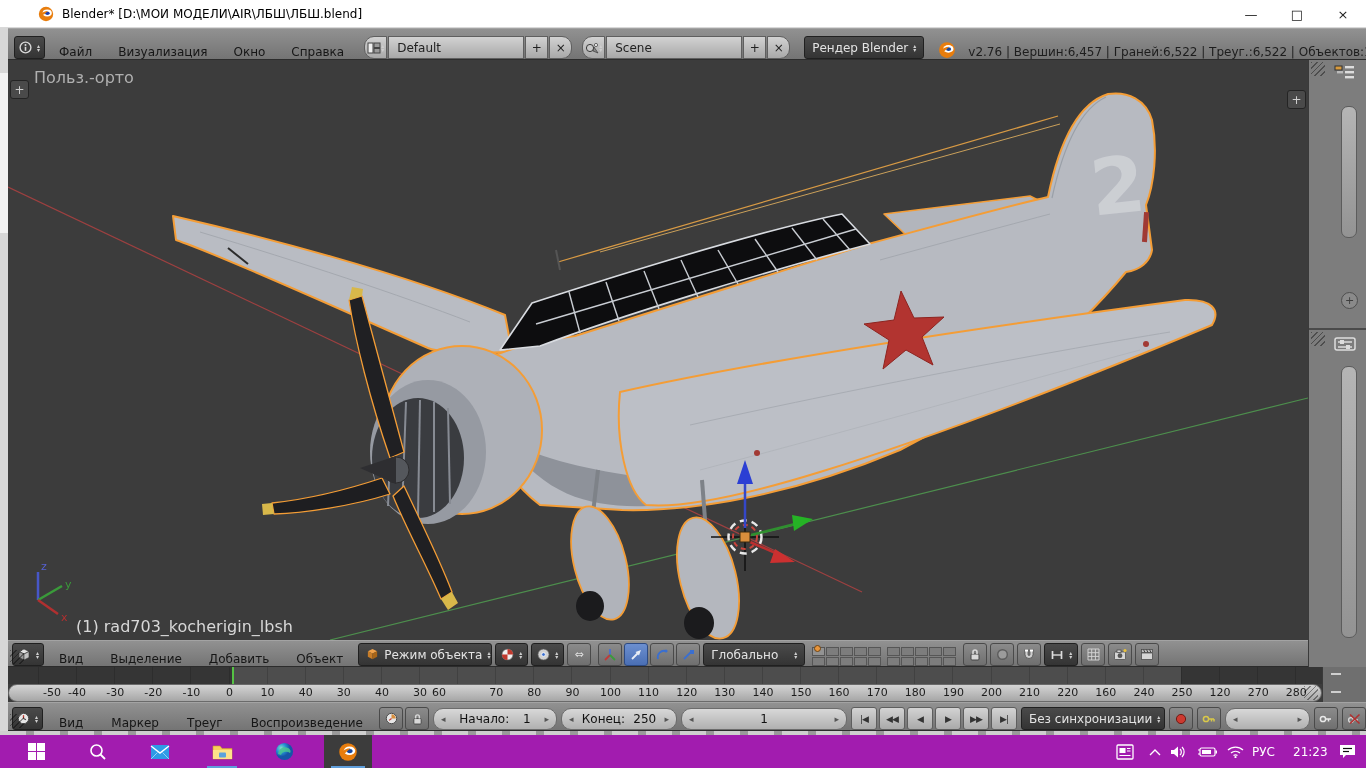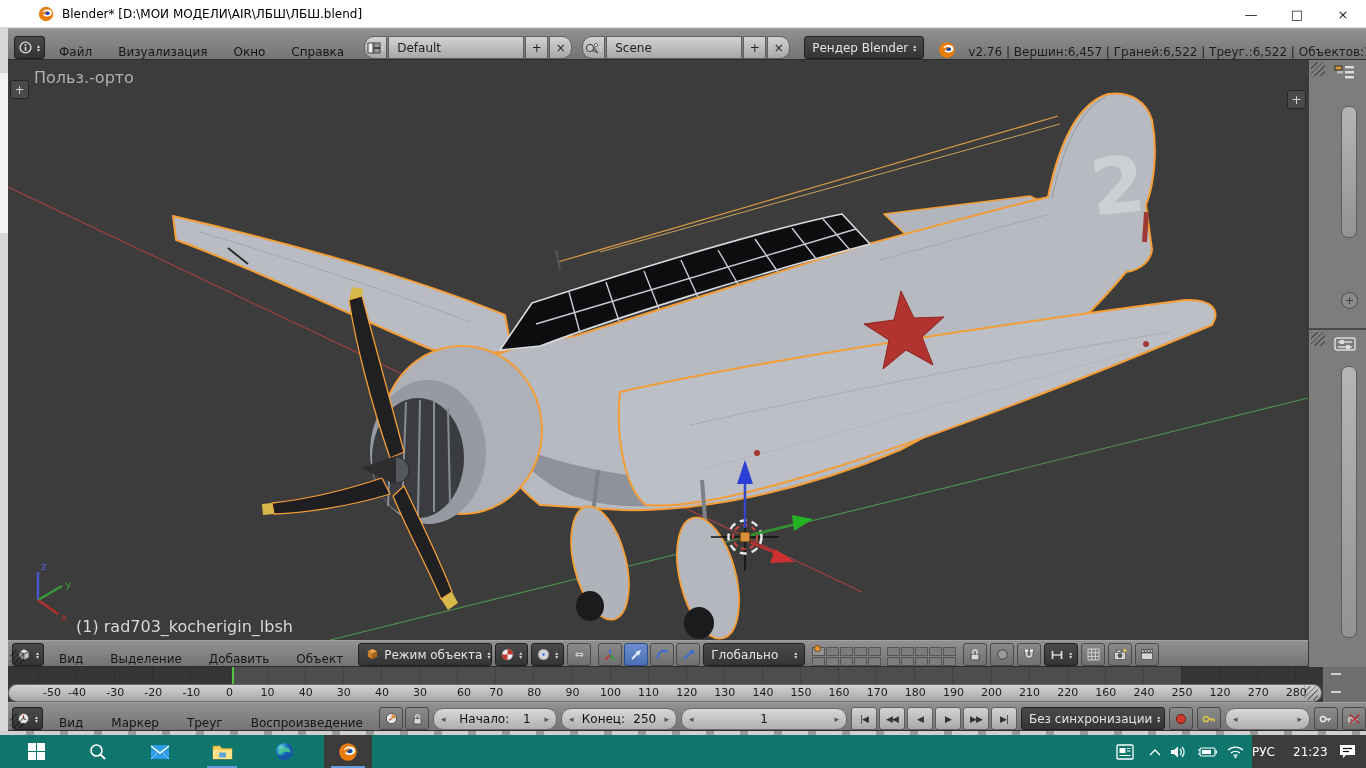--- a/index.html
+++ b/index.html
@@ -78,21 +78,21 @@
   .tick{position:absolute;top:1px;transform:translateX(-50%);font-size:11px;color:#1c1c1c;}
   #tlcorner{position:absolute;left:1322px;top:667px;width:44px;height:35px;background:#6f6f6f;border-left:1px solid #3a3a3a;box-sizing:border-box;}
   #tlheader{left:8px;top:702px;width:1358px;height:29px;gap:4px;padding-left:4px;}
   .pbtn{display:inline-flex;align-items:center;justify-content:center;min-width:24px;height:21px;
         background:linear-gradient(#d3d3d3,#a9a9a9);border:1px solid #5e5e5e;border-radius:3px;
         color:#333;font-size:9px;letter-spacing:-1px;}
   #playback{display:inline-flex;gap:2px;}
   .sliver{position:absolute;left:0;top:731px;width:1366px;height:4px;background:#cfcfcf;
           background-image:repeating-linear-gradient(90deg,transparent 0 26px,#9a9a9a 26px 34px);}
   
-  #taskbar{position:absolute;left:0;top:735px;width:1252px;height:33px;background:#0f766e;
+  #taskbar{position:absolute;left:0;top:735px;width:1366px;height:33px;background:#a21caf;
            display:flex;align-items:center;color:#fff;}
   .tb-ic{position:absolute;top:0;width:44px;height:33px;display:flex;align-items:center;justify-content:center;}
   .tb-ic.running::after{content:"";position:absolute;left:7px;right:7px;bottom:0;height:2px;background:#5f9edb;}
   .tb-ic.activeapp{background:#3c3c3c;}
   .traytxt{position:absolute;top:0;height:33px;display:flex;align-items:center;font-size:12px;color:#fff;}
 </style>
 </head>
 <body>
 
 <div id="screen">
@@ -577,21 +577,21 @@
         <span class="tick" style="left: 68.1px;">-40</span>
         <span class="tick" style="left: 106.2px;">-30</span>
         <span class="tick" style="left: 144.3px;">-20</span>
         <span class="tick" style="left: 182.4px;">-10</span>
         <span class="tick" style="left: 220.5px;">0</span>
         <span class="tick" style="left: 258.6px;">10</span>
         <span class="tick" style="left: 296.7px;">40</span>
         <span class="tick" style="left: 334.8px;">30</span>
         <span class="tick" style="left: 372.9px;">40</span>
         <span class="tick" style="left: 411px;">30</span>
-        <span class="tick" style="left: 455px;">60</span>
+        <span class="tick" style="left: 430px;">60</span>
         <span class="tick" style="left: 487.2px;">70</span>
         <span class="tick" style="left: 525.3px;">80</span>
         <span class="tick" style="left: 563.4px;">90</span>
         <span class="tick" style="left: 601.5px;">100</span>
         <span class="tick" style="left: 639.6px;">110</span>
         <span class="tick" style="left: 677.7px;">120</span>
         <span class="tick" style="left: 715.8px;">130</span>
         <span class="tick" style="left: 753.9px;">140</span>
         <span class="tick" style="left: 792px;">150</span>
         <span class="tick" style="left: 830.1px;">160</span>

